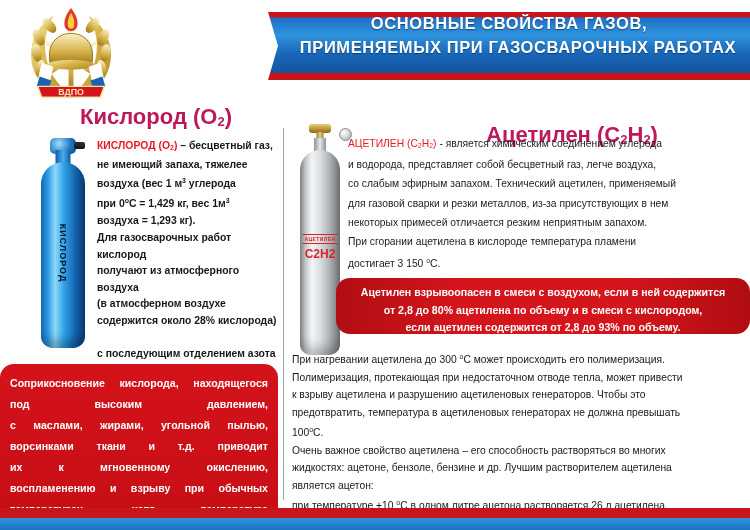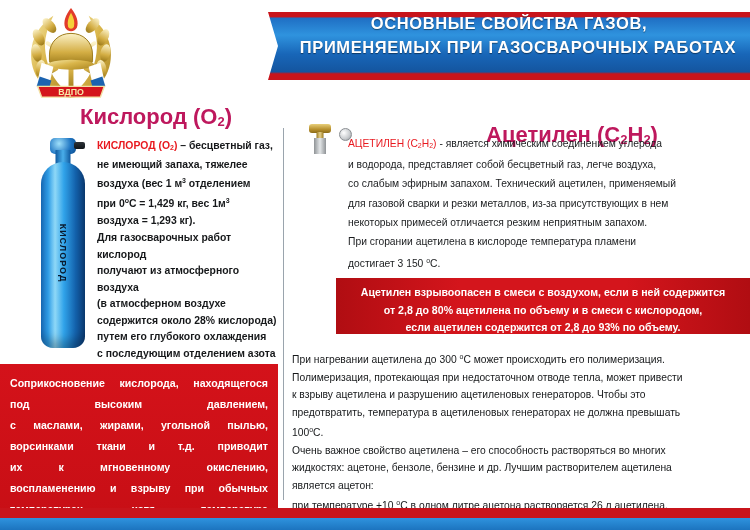--- a/index.html
+++ b/index.html
@@ -120,21 +120,21 @@
   .ac-text{
     position:absolute;left:56px;top:38px;width:400px;
     font-size:10.3px;line-height:19.2px;color:#1a1c1e;font-weight:normal;
   }
   .ac-text .hl{color:#e8191f;font-weight:normal;}
   .ac-text sup{font-size:7px;vertical-align:super;}
   .ac-text sub{font-size:7px;vertical-align:-1px;}
 
   
   .red-box{
-    background:#cc1016;color:#ffffff;box-sizing:border-box;
+    background:#cc1016;color:#ffffff;box-sizing:border-box;border-radius:14px;
   }
   .red-left{
     position:absolute;left:0px;top:268px;width:278px;height:224px;
     padding:9px 10px 6px 10px;
     font-size:10.6px;line-height:21px;font-weight:bold;text-align:justify;
     background:linear-gradient(180deg,#d4121a,#c20d13);
   }
   .red-left .row{display:block;text-align:justify;text-align-last:justify;}
   .red-right{
     position:absolute;left:44px;top:182px;width:414px;height:56px;
@@ -235,28 +235,28 @@
       <div class="ox-valve"></div>
       <div class="cyl-neck ox-neck"></div>
       <div class="cyl-body ox-body">
         <span class="ox-label">КИСЛОРОД</span>
       </div>
     </div>
 
     <div class="body-text ox-text">
       <span class="hl">КИСЛОРОД (O</span><sub class="hl">2</sub><span class="hl">) </span><span>– бесцветный газ,</span><br>
       <span>не имеющий запаха, тяжелее</span><br>
-      <span>воздуха (вес 1 м</span><sup>3</sup><span> отделением</span><br>
+      <span>воздуха (вес 1 м</span><sup>3</sup><span> углерода</span><br>
       <span>при 0</span><sup>о</sup><span>С =  1,429 кг, вес 1м</span><sup>3</sup><br>
       <span>воздуха = 1,293  кг).</span><br>
       <span>Для газосварочных работ кислород</span><br>
       <span>получают из атмосферного  воздуха</span><br>
       <span>(в атмосферном воздухе</span><br>
       <span>содержится около 28% кислорода)</span><br>
-      <span>путем его глубокого охлаждения</span><br>
+      <br>
       <span>с  последующим отделением азота</span><br>
       <span>или путем электролиза воды.</span>
     </div>
 
     <div class="red-box red-left">
       <span class="row">Соприкосновение  кислорода,  находящегося</span>
       <span class="row">под  высоким  давлением,</span>
       <span class="row">с  маслами,  жирами,  угольной  пылью,</span>
       <span class="row">ворсинками  ткани  и  т.д.  приводит</span>
       <span class="row">их  к  мгновенному  окислению,</span>
@@ -270,20 +270,24 @@
   <div class="col-right">
 
     <h2 class="sect-title title-right">
       <span>Ацетилен (C</span><sub>2</sub><span>H</span><sub>2</sub><span>)</span>
     </h2>
 
     <div class="cyl cyl-ac">
       <div class="ac-valve"></div>
       <div class="ac-gauge"></div>
       <div class="cyl-neck ac-neck"></div>
+      <div class="cyl-body ac-body">
+        <span class="ac-tag ac-tag1">АЦЕТИЛЕН</span>
+        <span class="ac-tag ac-tag2">C2H2</span>
+      </div>
     </div>
 
     <div class="ac-text">
       <span class="hl">АЦЕТИЛЕН (C</span><sub class="hl">2</sub><span class="hl">H</span><sub class="hl">2</sub><span class="hl">)</span><span> - является химическим соединением углерода</span><br>
       <span>и водорода, представляет собой бесцветный газ, легче воздуха,</span><br>
       <span>со слабым  эфирным запахом. Технический ацетилен, применяемый</span><br>
       <span>для газовой сварки и  резки металлов, из-за присутствующих в нем</span><br>
       <span>некоторых примесей отличается   резким неприятным запахом.</span><br>
       <span>При сгорании ацетилена в кислороде температура пламени</span><br>
       <span>достигает  3 150 </span><sup>о</sup><span>С.</span>

